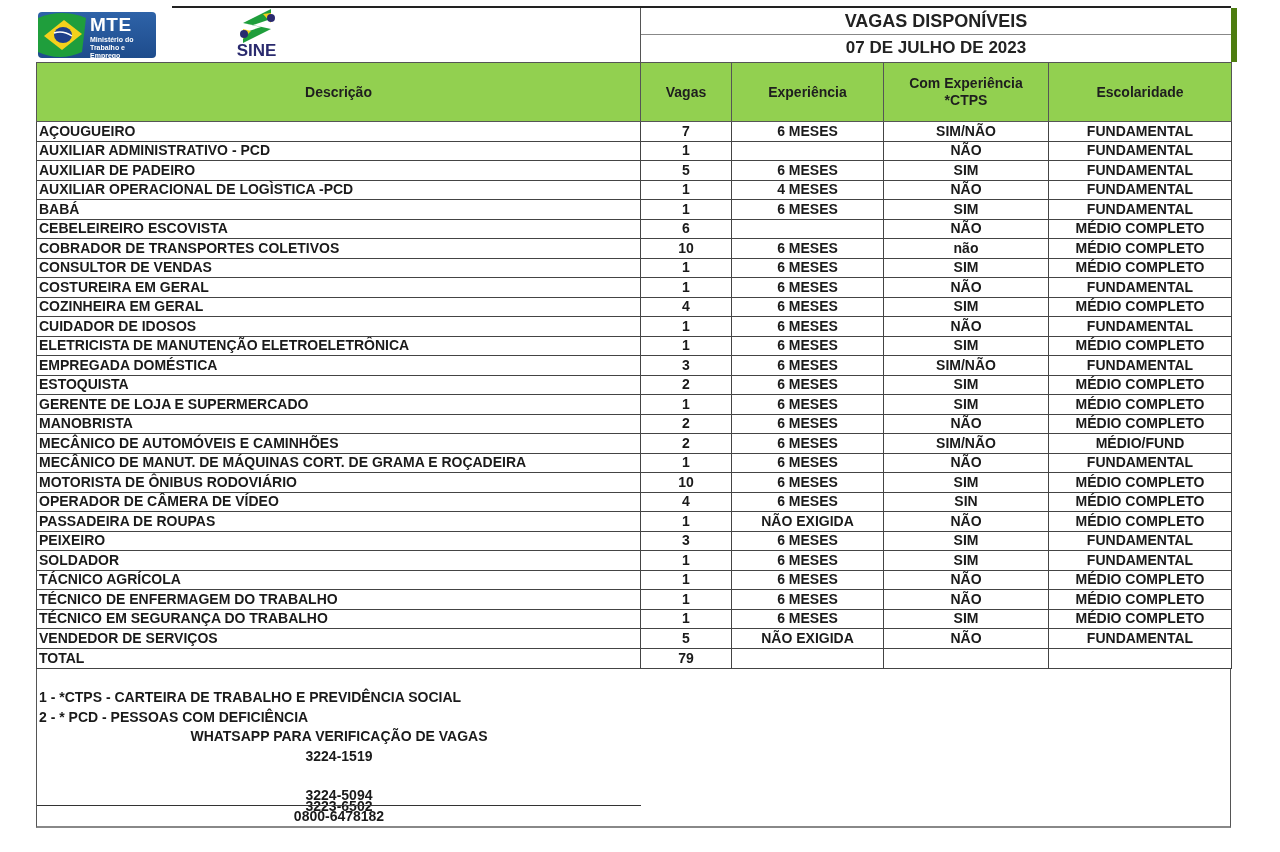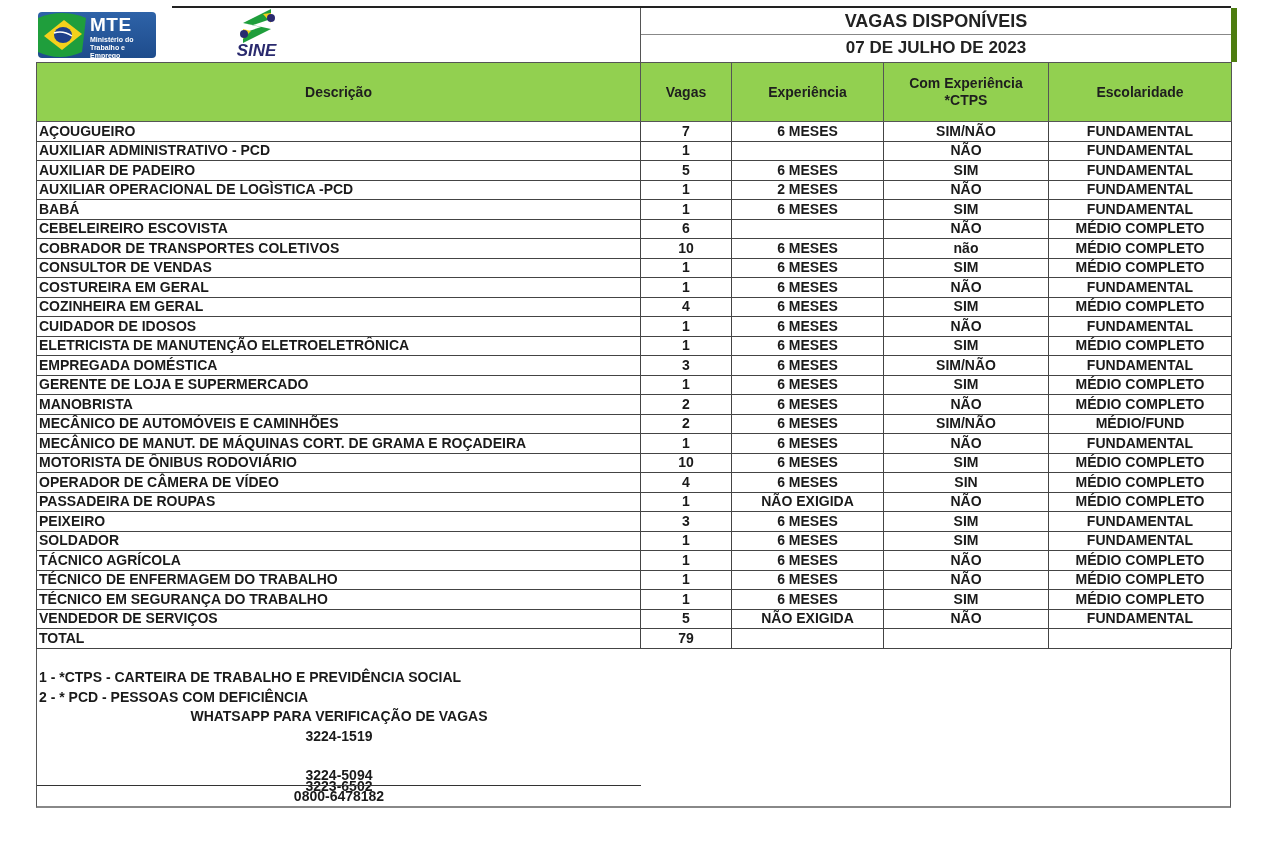--- a/index.html
+++ b/index.html
@@ -68,21 +68,20 @@
       font-weight: bold;
       font-size: 7px;
       line-height: 8px;
     }
     .sine-logo {
       position: absolute;
       left: 193px;
       top: 1px;
       width: 55px;
       height: 56px;
-      font-style: italic;
     }
     .sine-mark {
       position: absolute;
       left: 8px;
       top: 0;
       width: 40px;
       height: 34px;
     }
     .sine-text {
       position: absolute;
@@ -278,21 +277,21 @@
         <tr>
           <td class="desc">AUXILIAR DE PADEIRO</td>
           <td class="center">5</td>
           <td class="center">6 MESES</td>
           <td class="center">SIM</td>
           <td class="center">FUNDAMENTAL</td>
         </tr>
         <tr>
           <td class="desc">AUXILIAR OPERACIONAL DE LOGÌSTICA -PCD</td>
           <td class="center">1</td>
-          <td class="center">2 MESES</td>
+          <td class="center">4 MESES</td>
           <td class="center">NÃO</td>
           <td class="center">FUNDAMENTAL</td>
         </tr>
         <tr>
           <td class="desc">BABÁ</td>
           <td class="center">1</td>
           <td class="center">6 MESES</td>
           <td class="center">SIM</td>
           <td class="center">FUNDAMENTAL</td>
         </tr>
@@ -344,20 +343,27 @@
           <td class="center">6 MESES</td>
           <td class="center">SIM</td>
           <td class="center">MÉDIO COMPLETO</td>
         </tr>
         <tr>
           <td class="desc">EMPREGADA DOMÉSTICA</td>
           <td class="center">3</td>
           <td class="center">6 MESES</td>
           <td class="center">SIM/NÃO</td>
           <td class="center">FUNDAMENTAL</td>
+        </tr>
+        <tr>
+          <td class="desc">ESTOQUISTA</td>
+          <td class="center">2</td>
+          <td class="center">6 MESES</td>
+          <td class="center">SIM</td>
+          <td class="center">MÉDIO COMPLETO</td>
         </tr>
         <tr>
           <td class="desc">GERENTE DE LOJA E SUPERMERCADO</td>
           <td class="center">1</td>
           <td class="center">6 MESES</td>
           <td class="center">SIM</td>
           <td class="center">MÉDIO COMPLETO</td>
         </tr>
         <tr>
           <td class="desc">MANOBRISTA</td>

